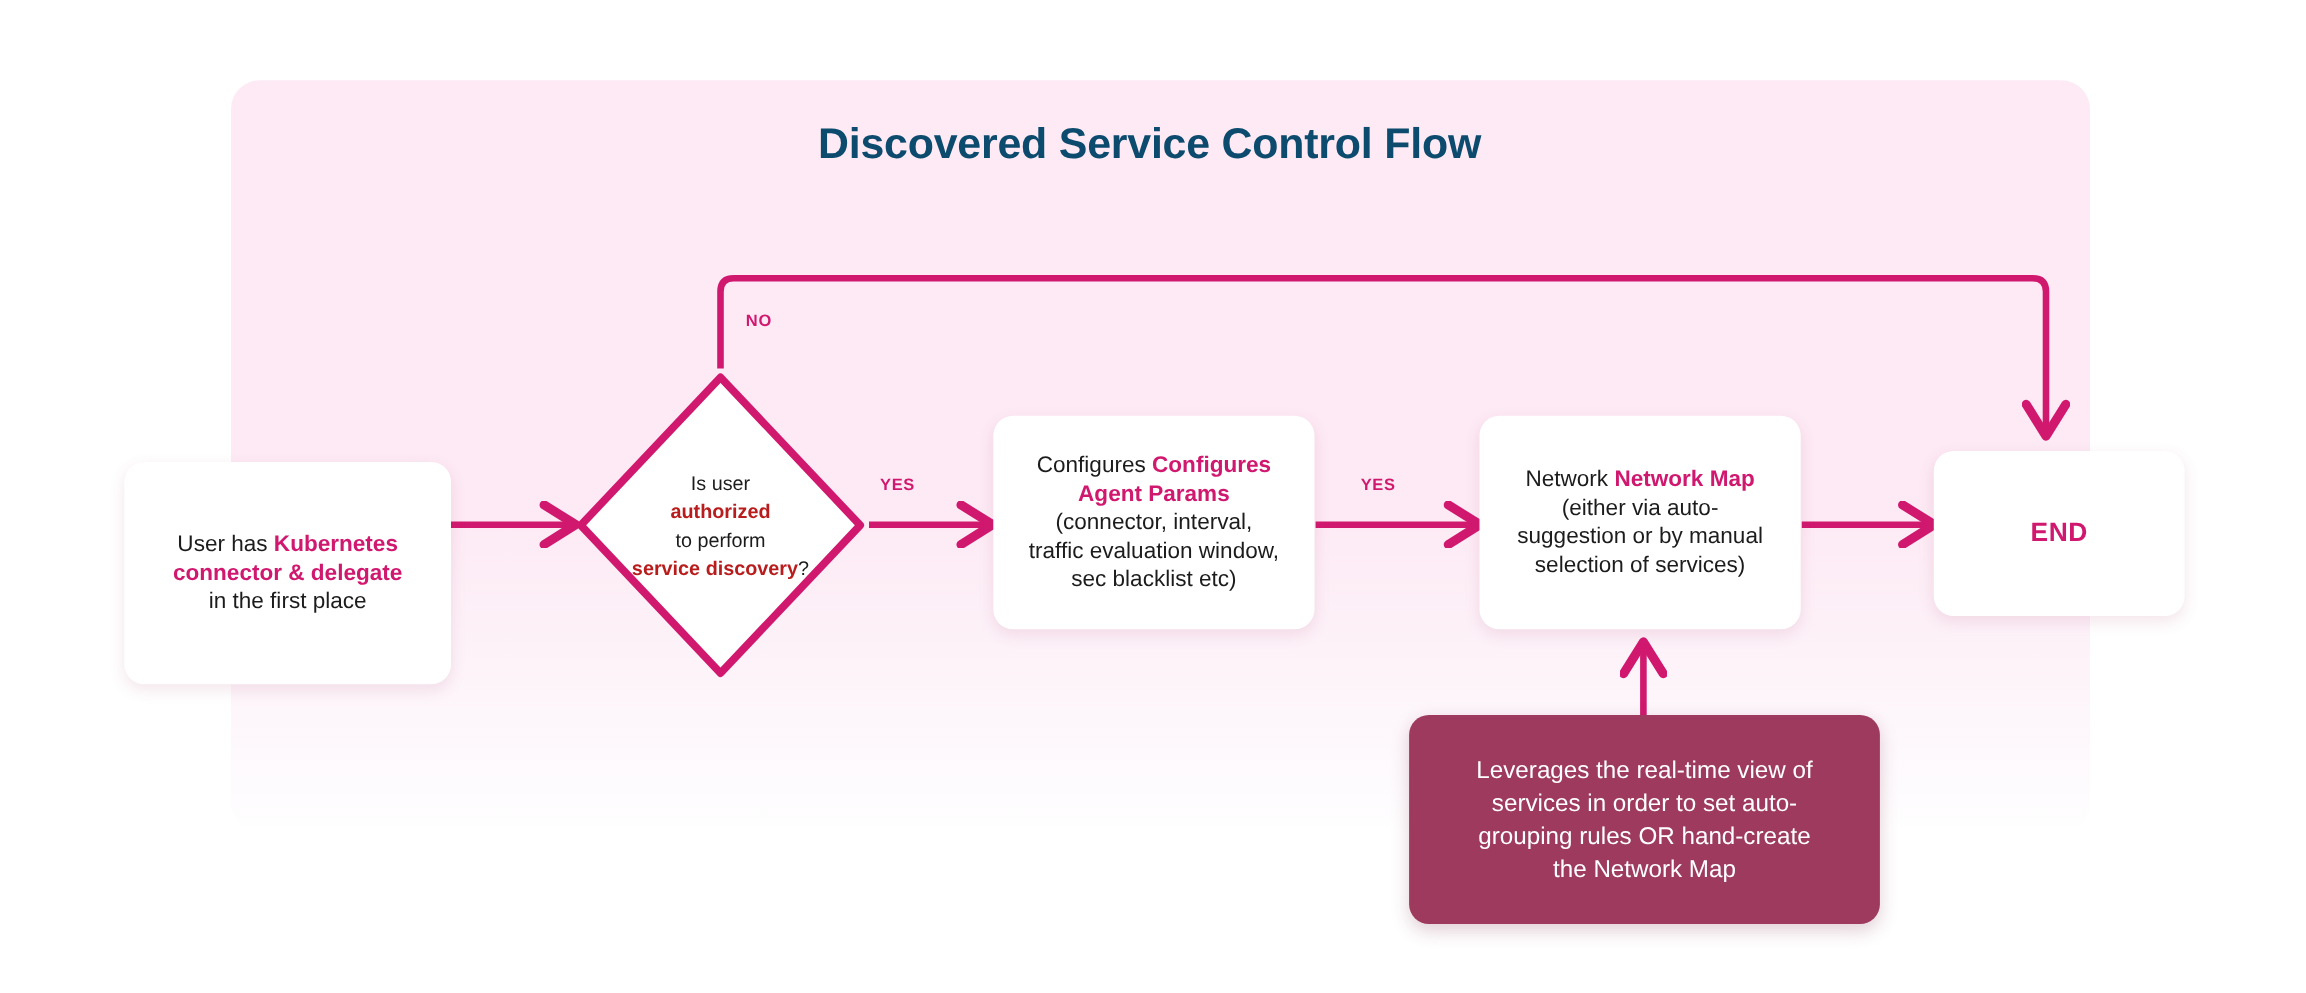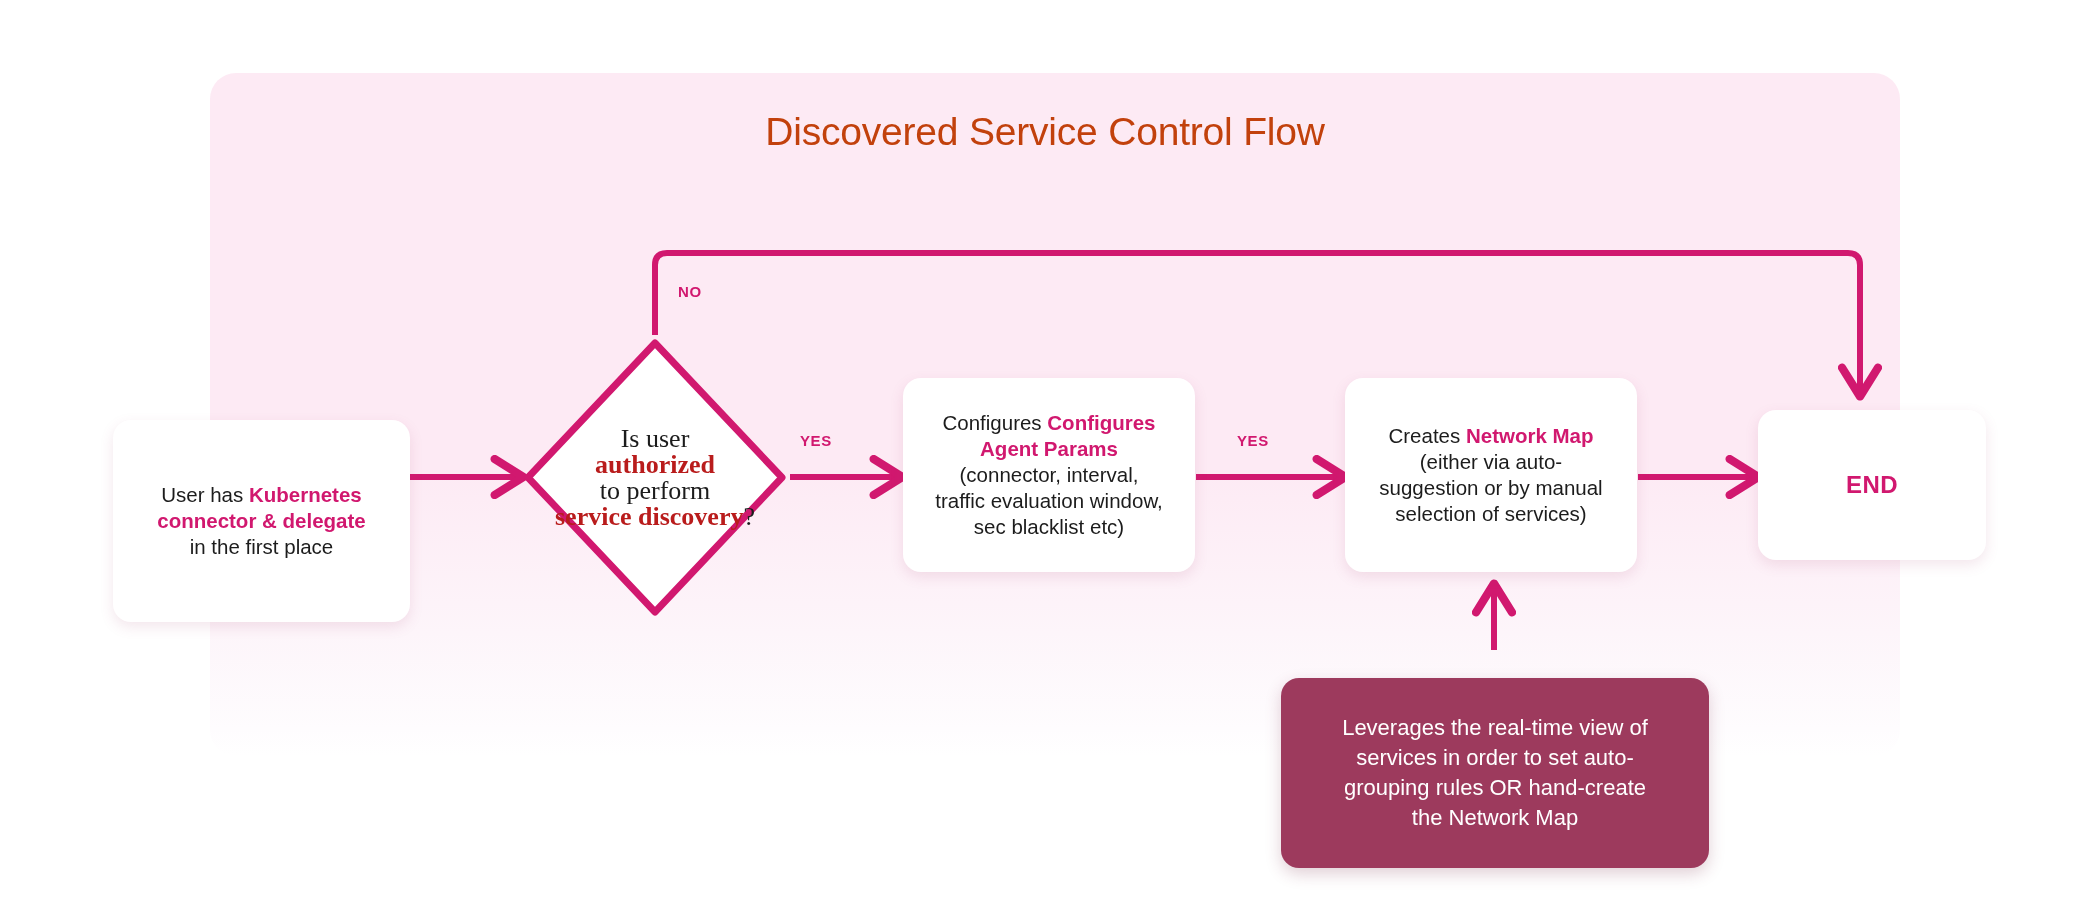--- a/index.html
+++ b/index.html
@@ -31,23 +31,23 @@
     border-radius: 26px;
     background: linear-gradient(180deg, #fdeaf4 0%, #fdeaf4 58%, #fdf5fa 82%, #fefcfe 96%, #ffffff 100%);
   }
   
   .title {
     position: absolute;
     left: 0;
     top: 110px;
     width: 2096px;
     text-align: center;
-    color: #c2410c;
+    color: #0c4a6e;
     font-size: 39px;
-    font-weight: normal;
+    font-weight: bold;
     letter-spacing: -0.2px;
     white-space: nowrap;
   }
   
   .title-inner {
     display: inline-block;
     transform: translateX(-3px);
   }
 
   
@@ -76,21 +76,21 @@
     color: #d1186f;
     font-size: 24px;
     font-weight: bold;
     letter-spacing: 0.5px;
   }
 
   
   #note-box {
     position: absolute;
     left: 1281px;
-    top: 678px;
+    top: 650px;
     width: 428px;
     height: 190px;
     background: #9d3a5d;
     border-radius: 18px;
     box-shadow: 0 6px 16px rgba(120, 40, 70, 0.22);
     display: flex;
     align-items: center;
     justify-content: center;
     text-align: center;
     color: #ffffff;
@@ -109,24 +109,23 @@
     height: 285px;
   }
   #node-decision svg { position: absolute; left: 0; top: 0; }
   #node-decision .dlabel {
     position: absolute;
     left: 26px;
     top: 50%;
     width: 218px;
     transform: translateY(-50%);
     text-align: center;
-    font-size: 26px;
+    font-size: 18px;
     line-height: 26px;
     color: #1c1c1c;
-    font-family: Liberation Serif, serif;
   }
   #node-decision .hl { color: #b91c1c; font-weight: bold; }
 
   
   #wires {
     position: absolute;
     left: 0; top: 0;
     width: 2096px;
     height: 903px;
     pointer-events: none;
@@ -189,21 +188,21 @@
       <path d="M 135 8 L 262 142.5 L 135 277 L 8 142.5 Z" fill="#ffffff" stroke="#d1186f" stroke-width="7" stroke-linejoin="round"></path>
     </svg>
     <div class="dlabel"><span>Is user</span><br><span class="hl">authorized</span><br><span>to perform</span><br><span class="hl">service discovery</span><span>?</span></div>
   </div>
 
   <div class="node" id="node-params">
     <div><span>Configures </span><span class="hl">Configures</span><br><span class="hl">Agent Params</span><br><span>(connector, interval,</span><br><span>traffic evaluation window,</span><br><span>sec blacklist etc)</span></div>
   </div>
 
   <div class="node" id="node-map">
-    <div><span>Creates </span><span class="hl">Network Map</span><br><span>(either via auto-</span><br><span>suggestion or by manual</span><br><span>selection of services)</span></div>
+    <div><span>Network </span><span class="hl">Network Map</span><br><span>(either via auto-</span><br><span>suggestion or by manual</span><br><span>selection of services)</span></div>
   </div>
 
   <div class="node" id="node-end">
     <div class="end-label">END</div>
   </div>
 
   <div id="note-box">
     <div>Leverages the real-time view of<br>services in order to set auto-<br>grouping rules OR hand-create<br>the Network Map</div>
   </div>
 

